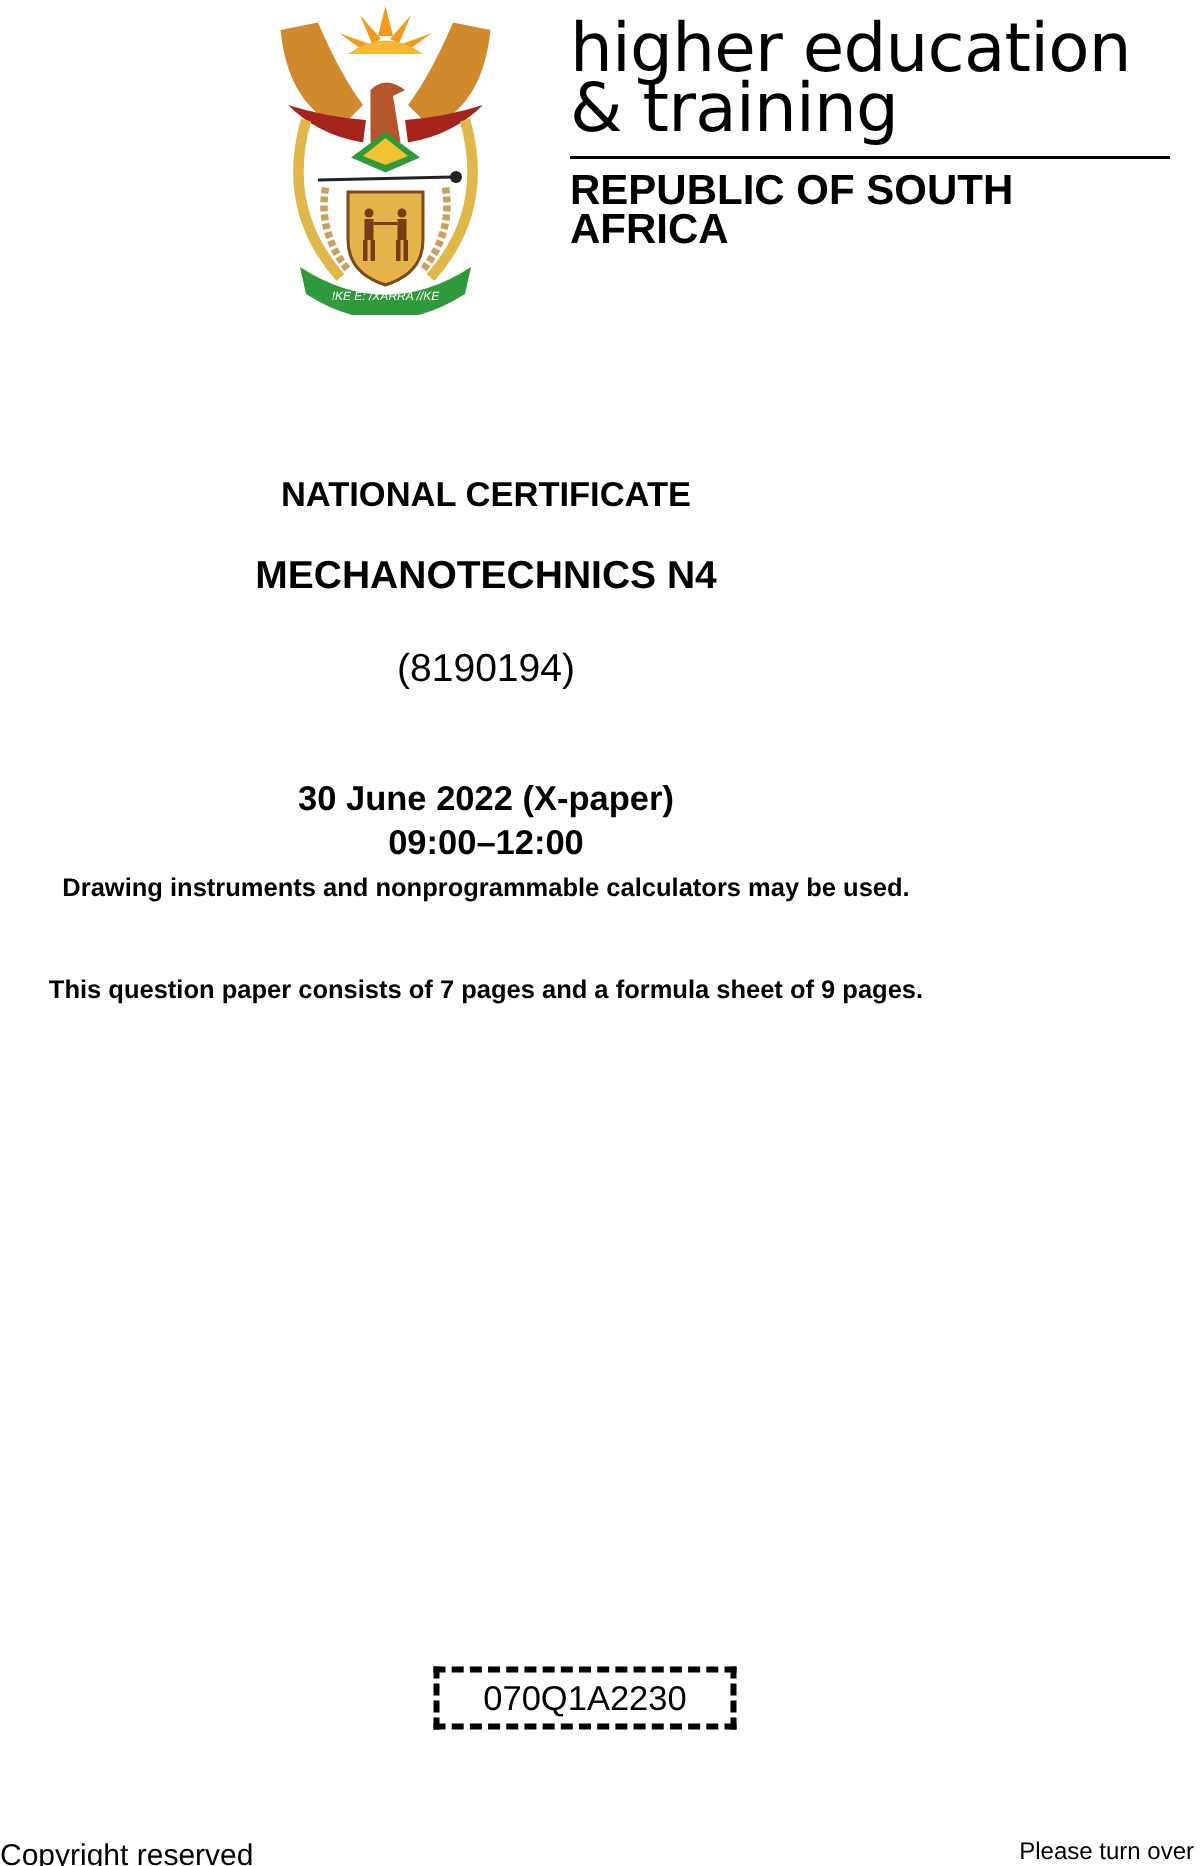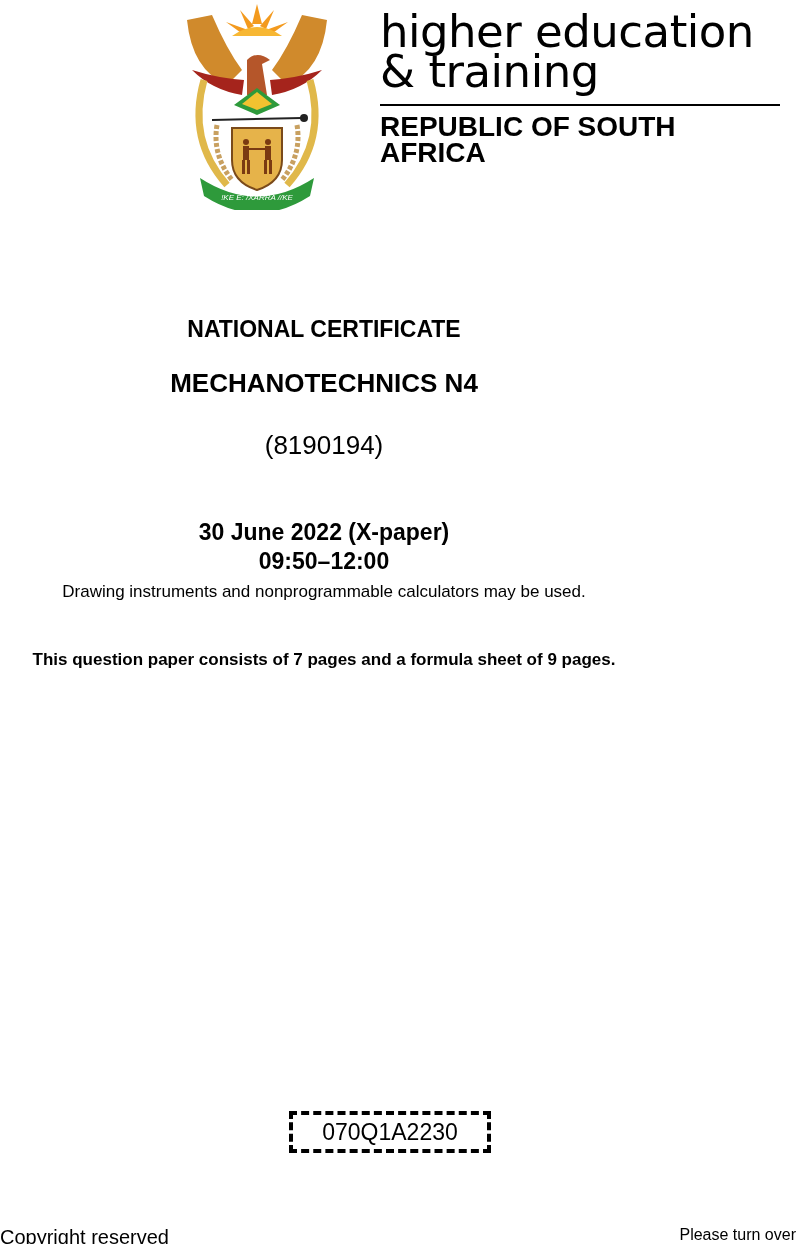--- a/index.html
+++ b/index.html
@@ -8,21 +8,21 @@
   .brand { position: absolute; left: 380px; top: 12px; width: 404px; }
   .brand .big { font-family: "DejaVu Sans", sans-serif; font-size: 45px; line-height: 40px; letter-spacing: -0.5px; font-weight: normal; }
   .brand .rule { height: 2px; background: #000; margin: 12px 0 8px 0; width: 400px; }
   .brand .dept { font-size: 24px; line-height: 26px; }
   .brand .rsa { font-size: 28px; line-height: 26px; font-weight: bold; }
   .center { position: absolute; left: 0; width: 648px; text-align: center; }
   .t1 { top: 316px; font-size: 23px; font-weight: bold; }
   .t2 { top: 368px; font-size: 26px; font-weight: bold; }
   .t3 { top: 430px; font-size: 26px; text-align: center; }
   .t4 { top: 478px; font-size: 23px; font-weight: bold; line-height: 29px; margin-top: 40px; }
-  .t5 { top: 582px; font-size: 17px; font-weight: normal; }
+  .t5 { top: 582px; font-size: 17px; font-weight: bold; }
   .t6 { top: 650px; font-size: 17px; font-weight: bold; }
   .code { position: absolute; left: 289px; top: 1111px; width: 202px; height: 42px; border: 4px dashed #000; box-sizing: border-box; text-align: center; font-size: 23px; line-height: 34px; }
   .foot-left { position: absolute; left: 0; top: 1226px; font-size: 20px; }
   .foot-right { position: absolute; right: 4px; top: 1226px; font-size: 16px; }
 </style>
 </head>
 <body>
 
 <div class="crest">
   <svg width="150" height="210" viewBox="0 0 150 210">
@@ -78,21 +78,21 @@
   <div class="big">&amp; training</div>
   <div class="rule"></div>
   <div class="rsa">REPUBLIC OF SOUTH AFRICA</div>
 </div>
 
 <div class="center t1">NATIONAL CERTIFICATE</div>
 <div class="center t2">MECHANOTECHNICS N4</div>
 <div class="center t3">(8190194)</div>
 <div class="center t4">
   <div>30 June 2022 (X-paper)</div>
-  <div>09:50–12:00</div>
+  <div>09:00–12:00</div>
 </div>
 <div class="center t5">Drawing instruments and nonprogrammable calculators may be used.</div>
 <div class="center t6">This question paper consists of 7 pages and a formula sheet of 9 pages.</div>
 
 <div class="code">070Q1A2230</div>
 
 <div class="foot-left">Copyright reserved</div>
 <div class="foot-right">Please turn over</div>
 
 </body></html>

